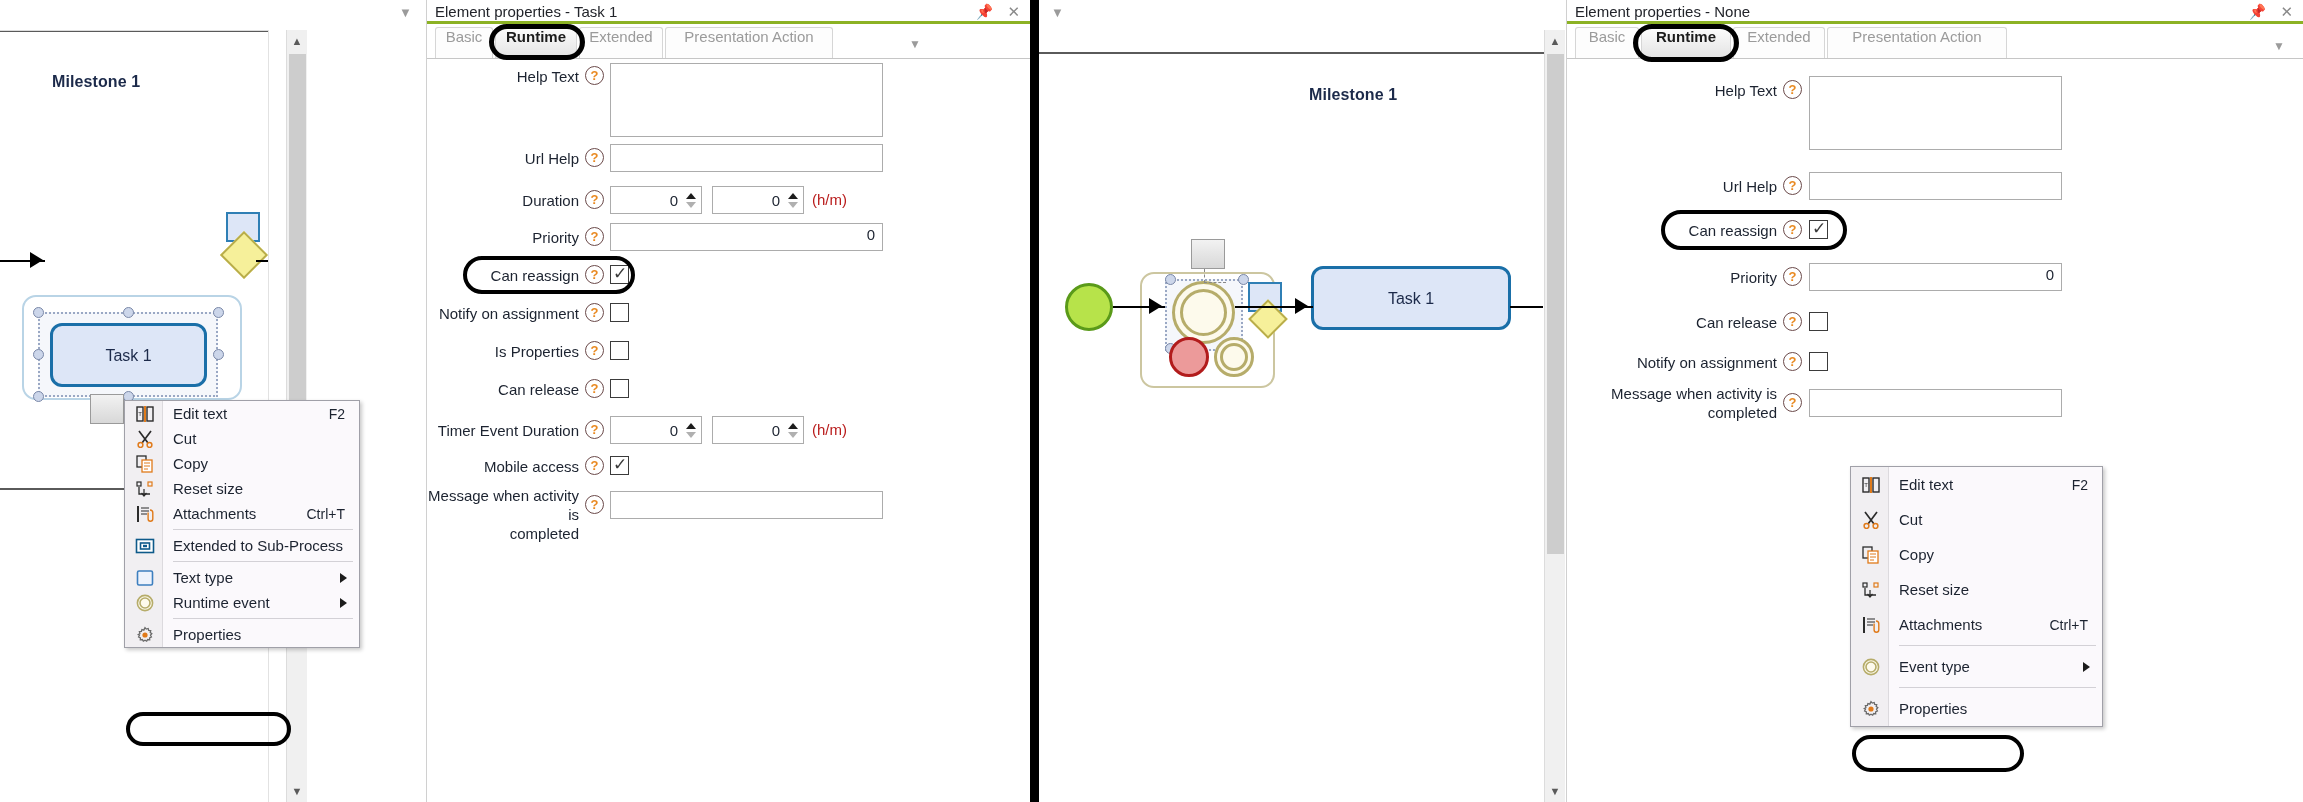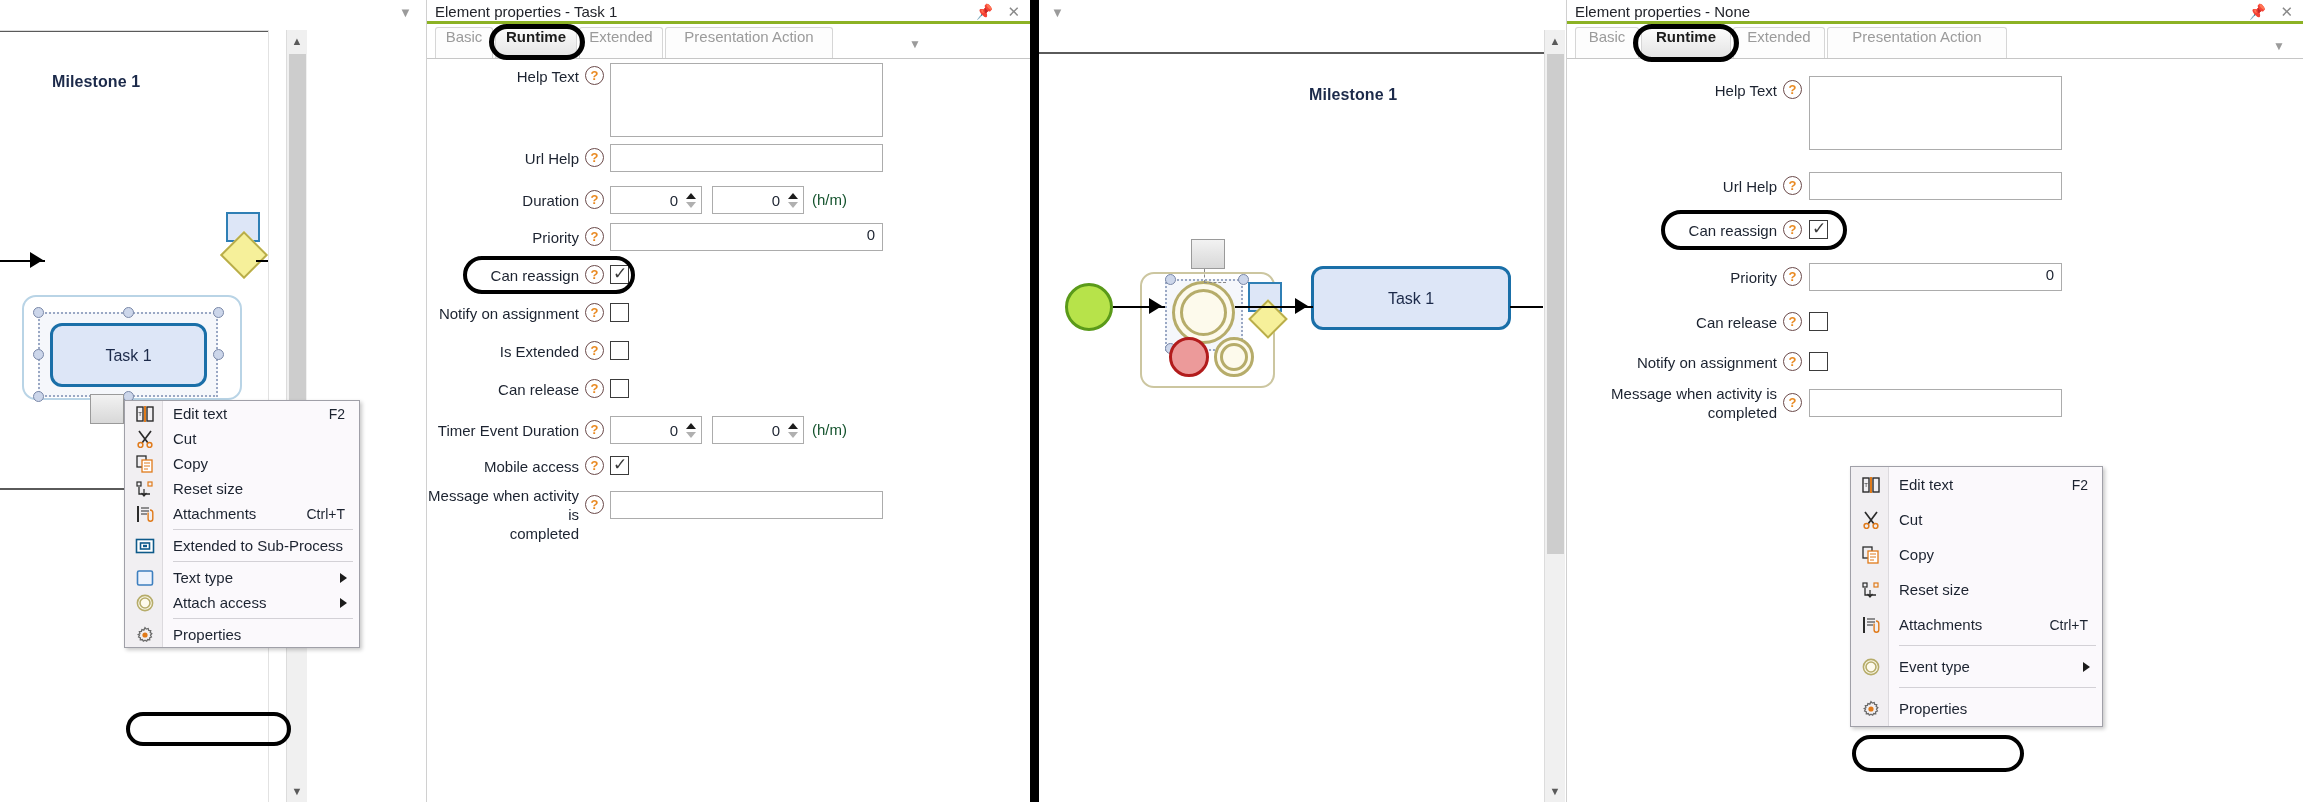--- a/index.html
+++ b/index.html
@@ -148,21 +148,21 @@
     flex:1; text-align:right; font-size:15px; color:#1c2330; padding-right:6px;
   }
   .spin .arrows {
     width:17px; height:100%; display:flex; flex-direction:column;
     justify-content:center; align-items:center; gap:3px; padding-right:3px;
   }
   .spin .arrows i { display:block; width:0; height:0; border-left:5px solid transparent;
     border-right:5px solid transparent; }
   .spin .arrows i.up { border-bottom:6px solid #1c1c1c; }
   .spin .arrows i.dn { border-top:6px solid #b0b0b0; }
-  .unit { position:absolute; font-size:15px; color:#14532d; }
+  .unit { position:absolute; font-size:15px; color:#b91c1c; }
 
   .ellipse-hl {
     position:absolute; border:4px solid #000; border-radius:26px; pointer-events:none;
   }
 
   
   .ctx-menu {
     position:absolute; background:#fbf9fc; border:1px solid #a0a0a8;
     box-shadow:2px 2px 4px rgba(0,0,0,0.22);
   }
@@ -302,21 +302,21 @@
         <div class="q-ico" style="left:158px; top:207px;">?</div>
         <div class="f-check" style="left:183px; top:207px;">
             <span class="tick">✓</span>
           </div>
         <div class="ellipse-hl" style="left:36px; top:198px; width:172px; height:38px;"></div>
 
         <div class="f-label" style="left:0; top:246px; width:152px;">Notify on assignment</div>
         <div class="q-ico" style="left:158px; top:245px;">?</div>
         <div class="f-check" style="left:183px; top:245px;"></div>
 
-        <div class="f-label" style="left:0; top:284px; width:152px;">Is Extended</div>
+        <div class="f-label" style="left:0; top:284px; width:152px;">Is Properties</div>
         <div class="q-ico" style="left:158px; top:283px;">?</div>
         <div class="f-check" style="left:183px; top:283px;"></div>
 
         <div class="f-label" style="left:0; top:322px; width:152px;">Can release</div>
         <div class="q-ico" style="left:158px; top:321px;">?</div>
         <div class="f-check" style="left:183px; top:321px;"></div>
 
         <div class="f-label" style="left:0; top:363px; width:152px;">Timer Event Duration</div>
         <div class="q-ico" style="left:158px; top:362px;">?</div>
         <div class="spin" style="left:183px; top:358px; width:92px; height:28px;">
@@ -435,21 +435,21 @@
         <span class="sub-arrow" style="right:12px; top:8px;"></span>
       </div>
 
       <div class="ctx-item">
         <span class="ico">
           <svg width="20" height="18" viewBox="0 0 20 18">
               <circle cx="10" cy="9" r="7.6" fill="#fdfaec" stroke="#b6ac6a" stroke-width="1.6"></circle>
               <circle cx="10" cy="9" r="5" fill="#fdfaec" stroke="#b6ac6a" stroke-width="1.6"></circle>
             </svg>
         </span>
-        <span>Attach access</span>
+        <span>Runtime event</span>
         <span class="sub-arrow" style="right:12px; top:8px;"></span>
       </div>
 
       <div class="ctx-sep"></div>
 
       <div class="ctx-item">
         <span class="ico">
           <svg width="20" height="18" viewBox="0 0 20 18">
               <path d="M10 1.6l1.3 1.5 1.9-.6.5 1.9 2 .2-.5 1.9 1.6 1.2-1.3 1.5.9 1.8-1.8.8.1 2-2-.3-1 1.7-1.7-1-1.7 1-1-1.7-2 .3.1-2-1.8-.8.9-1.8L3.3 8.7 4.9 7.5 4.4 5.6l2-.2.5-1.9 1.9.6z" fill="none" stroke="#6a6a6a" stroke-width="1.3"></path>
               <circle cx="10" cy="9" r="2.6" fill="#e07a1a"></circle>

